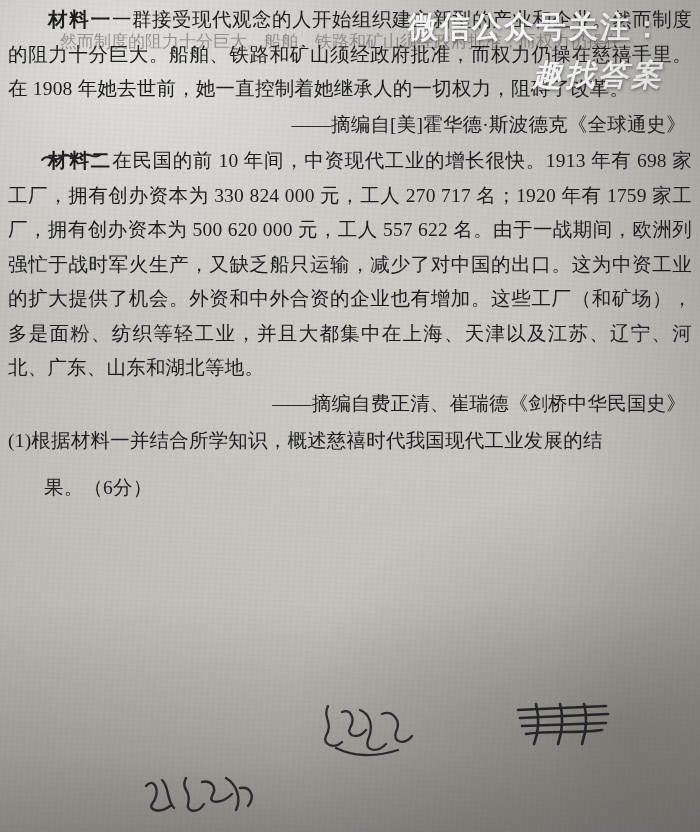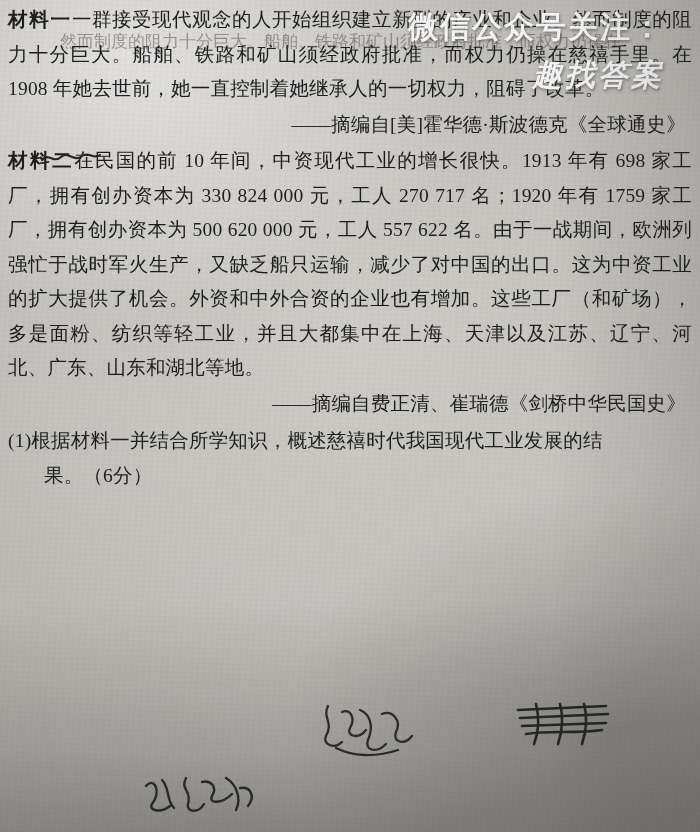--- a/index.html
+++ b/index.html
@@ -61,31 +61,33 @@
     letter-spacing: 0.2px;
   }
   .para {
     margin: 0 0 0 0;
     text-align: justify;
     text-justify: inter-ideograph;
   }
   .para .lead {
     font-weight: bold;
     letter-spacing: 1.5px;
+    margin-left: 40px;
   }
   .src {
     text-align: right;
     padding-right: 6px;
     margin-top: 1px;
   }
   .q-block {
     margin-top: 3px;
   }
   .q-indent {
     padding-left: 36px;
+    margin-top: 12px;
   }
   .p1 { padding-top: 3px; }
   .p2 { margin-top: 2px; }
 
   
   .watermark {
     position: absolute;
     left: 44px;
     top: 2px;
     width: 620px;

